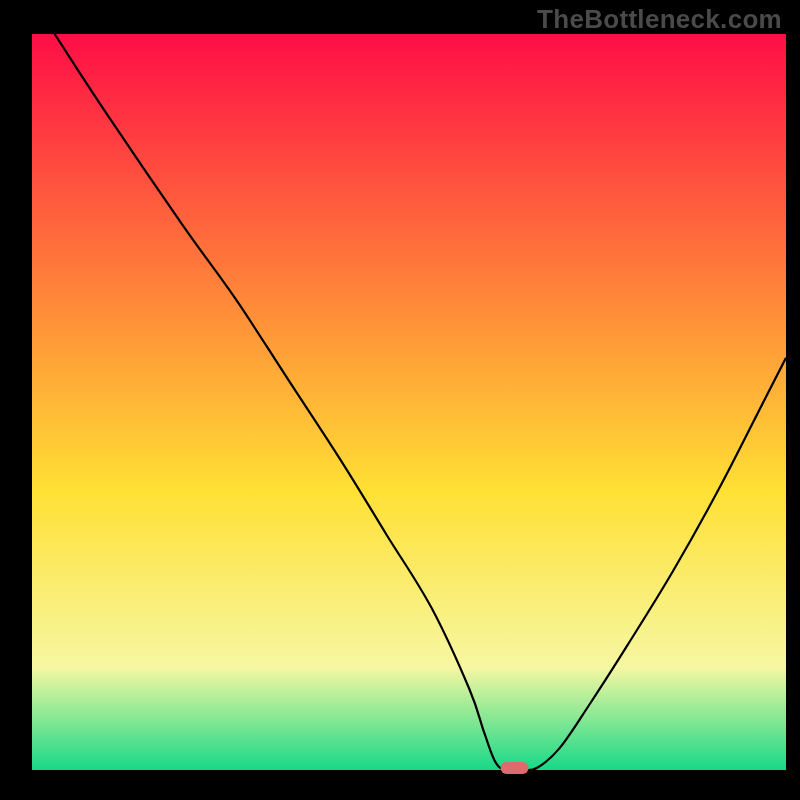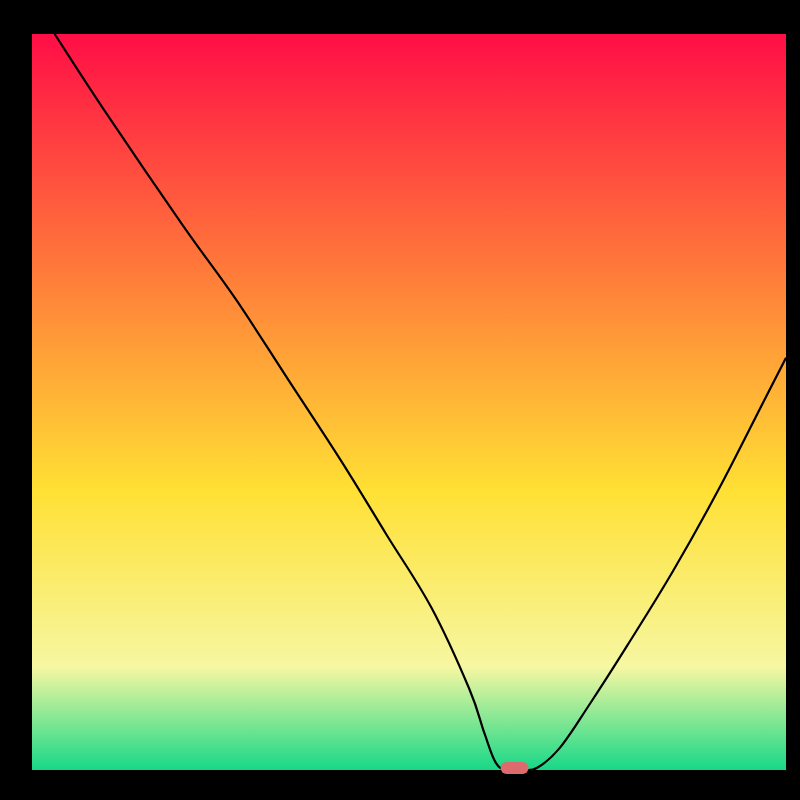--- a/index.html
+++ b/index.html
@@ -37,20 +37,21 @@
   .curve {
     fill: none;
     stroke: #000;
     stroke-width: 2.2;
   }
 </style>
 </head>
 <body>
 <div class="frame">
 
+<div class="watermark">TheBottleneck.com</div>
 
 <svg id="chart-svg" width="800" height="800" viewBox="0 0 800 800">
   <defs>
     <linearGradient id="bg-grad" x1="0" y1="0" x2="0" y2="1">
       <stop id="g0" offset="0%" stop-color="#ff0e46"></stop>
       <stop id="g1" offset="32%" stop-color="#ff7a3a"></stop>
       <stop id="g2" offset="62%" stop-color="#ffe034"></stop>
       <stop id="g3" offset="86%" stop-color="#f6f7a2"></stop>
       <stop id="g4" offset="100%" stop-color="#17d887"></stop>
     </linearGradient>

